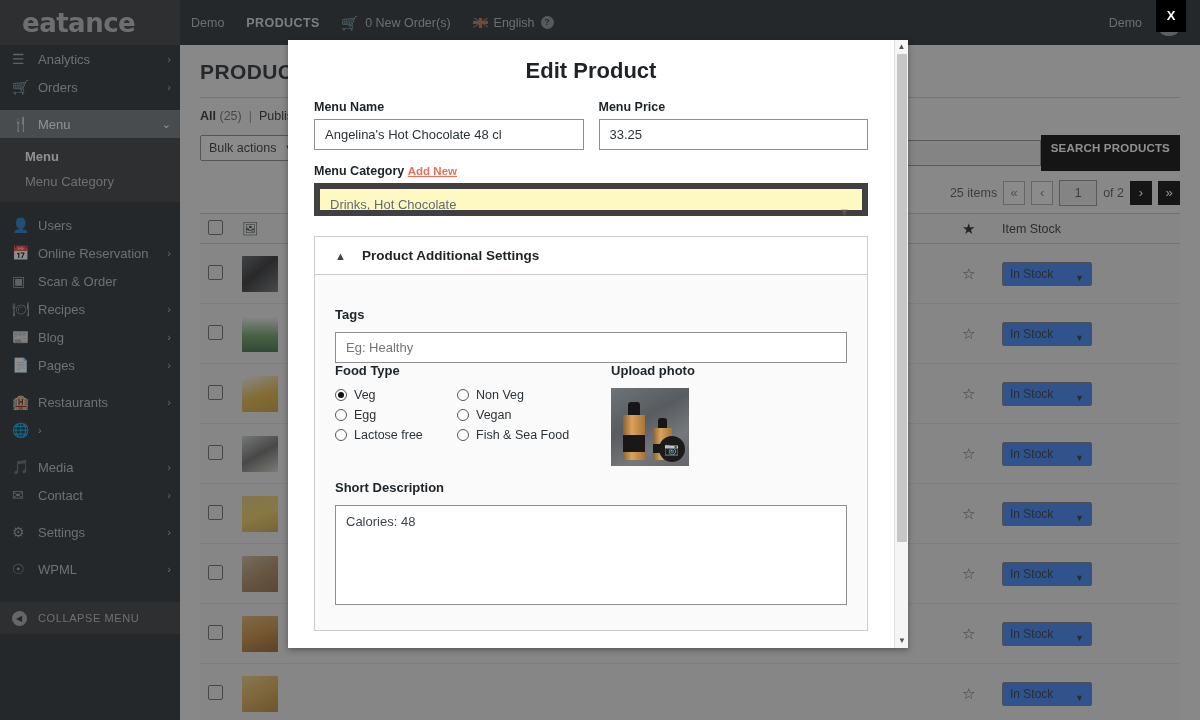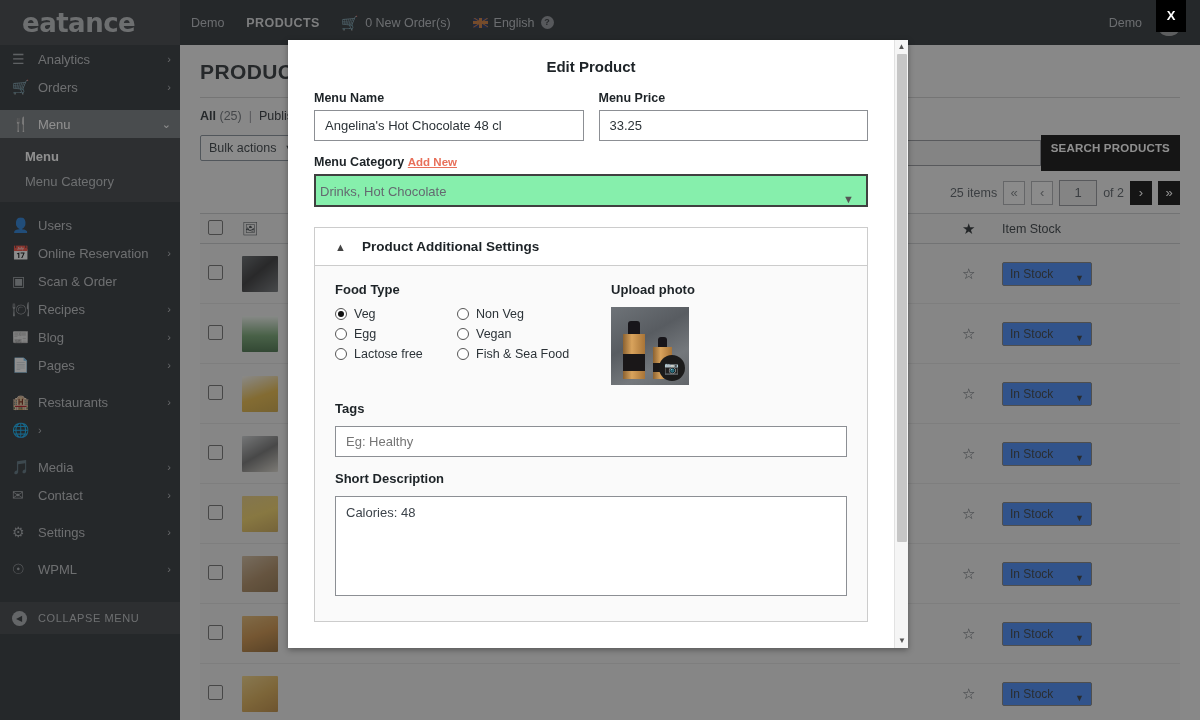--- a/index.html
+++ b/index.html
@@ -184,38 +184,38 @@
   #modal-inner {
     position: absolute; left: 0; top: 0; width: 606px; height: 608px;
     padding: 0 26px; overflow: hidden;
   }
   #close-x {
     position: absolute; right: 14px; top: 0px; width: 30px; height: 32px;
     background: #000; color: #fff; font-size: 13px; font-weight: bold;
     text-align: center; line-height: 32px; z-index: 60; cursor: pointer;
   }
   #m-title {
-    text-align: center; font-size: 15px; font-weight: bold; color: #1d2327;
+    text-align: center; font-size: 22px; font-weight: bold; color: #1d2327;
     padding-top: 18px; padding-bottom: 16px;
   }
   .fld-label {
     font-size: 12.5px; font-weight: bold; color: #1d2327; margin-bottom: 5px;
     display: block;
   }
   .addnew { color: #e8705a; text-decoration: underline; font-size: 11.5px; font-weight: bold; }
   .txtin {
     width: 100%; height: 31px; border: 1px solid #8c8f94; background: #fff;
     font-size: 13px; padding: 0 10px; color: #2c3338; line-height: 29px;
     font-family: "Liberation Sans", sans-serif;
   }
   .row2 { display: flex; gap: 15px; }
   .row2 > div { flex: 1; }
   .selin {
-    width: 100%; height: 33px; border: 2px solid #404040; background: #86efac;
-    font-size: 13px; padding: 0 4px; color: #646970; line-height: 31px;
+    width: 100%; height: 33px; border: 6px solid #404040; background: #fef9c3;
+    font-size: 13px; padding: 0 10px; color: #646970; line-height: 31px;
     position: relative;
   }
   .selin .cv { position: absolute; right: 12px; top: 8px; font-size: 11px; color: #555; }
 
   
   #accordion { border: 1px solid #ccc; margin-top: 20px; }
   #acc-head {
     height: 38px; display: flex; align-items: center; gap: 16px;
     padding: 0 20px; border-bottom: 1px solid #ccc; background: #fff;
   }
@@ -619,20 +619,25 @@
         <span class="cv">▼</span>
       </div>
     </div>
 
     <div id="accordion">
       <div id="acc-head">
         <span class="caret">▲</span>
         <span class="t">Product Additional Settings</span>
       </div>
       <div id="acc-body">
+        <div style="margin-top:16px;">
+          <div class="sec-lbl">Tags</div>
+          <input class="tagin" type="text" placeholder="Eg: Healthy" style="">
+        </div>
+
         <div style="display:flex;">
           <div>
             <div class="sec-lbl">Food Type</div>
             <div class="ftwrap">
               <div class="ftcol" id="ft-left">
                   <div class="radio-line">
                     <span class="rd on"></span>
                     <span>Veg</span>
                   </div>
                   <div class="radio-line">
@@ -673,25 +678,20 @@
                 <div class="bneck" style="height:10px;margin:0 5px;"></div>
                 <div class="bbody" style="height:16px;"></div>
                 <div class="bdark" style="height:9px;"></div>
                 <div class="bbody" style="height:7px;"></div>
               </div>
               <div id="camera">📷</div>
             </div>
           </div>
         </div>
 
-        <div style="margin-top:16px;">
-          <div class="sec-lbl">Tags</div>
-          <input class="tagin" type="text" placeholder="Eg: Healthy" style="">
-        </div>
-
         <div style="margin-top:14px;">
           <div class="sec-lbl">Short Description</div>
           <textarea class="descbox" style="">Calories: 48</textarea>
         </div>
       </div>
     </div>
 
   </div>
 
   <div id="m-scroll">

